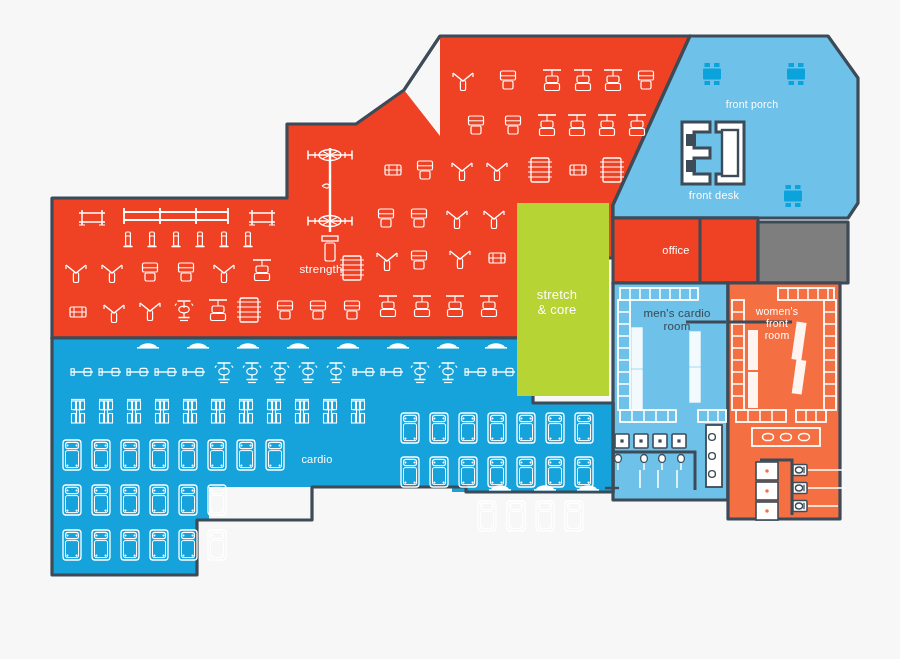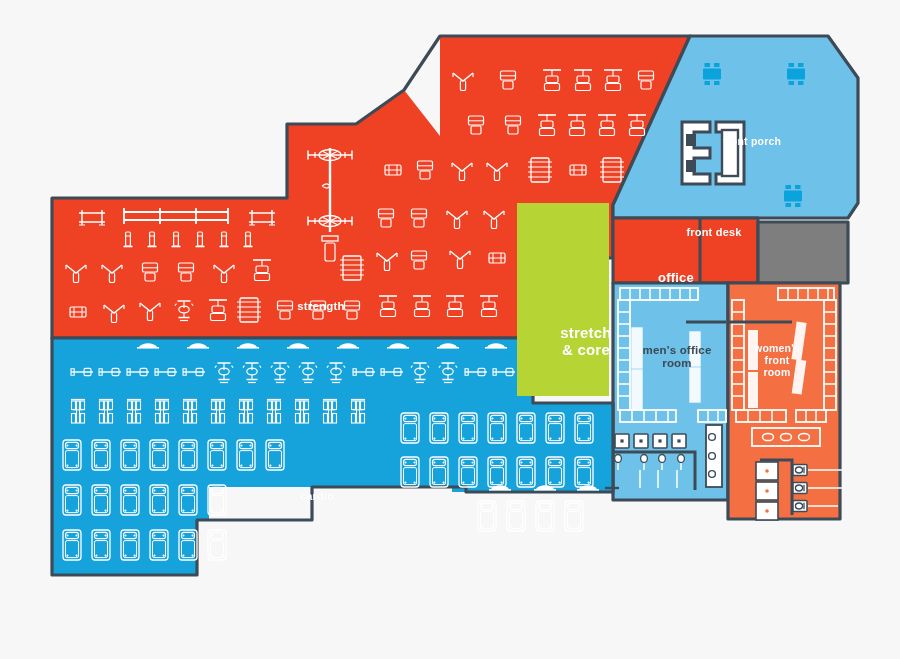--- a/index.html
+++ b/index.html
@@ -1,29 +1,29 @@
 <!DOCTYPE html>
 <html><head>
 <meta charset="utf-8">
 <style>
   html,body{margin:0;padding:0;background:#f7f7f7;}
   body{width:900px;height:659px;overflow:hidden;
        font-family:"Liberation Sans","DejaVu Sans",sans-serif;}
   #stage{position:relative;width:900px;height:659px;background:#f7f7f7;}
   #plan{position:absolute;inset:0;}
-  .lbl{position:absolute;color:#ffffff;font-weight:bold;text-align:center;
+  .lbl{position:absolute;color:#ffffff;font-weight:normal;text-align:center;
        line-height:1.12;letter-spacing:.2px;pointer-events:none;
-       text-shadow:0 0 1px rgba(0,0,0,.06);margin-top:37px;}
+       text-shadow:0 0 1px rgba(0,0,0,.06);}
   .lbl.dark{color:#3c4b57;}
   .l-strength{left:290px;top:263px;width:62px;font-size:11.5px;text-align:center;}
   .l-cardio{left:286px;top:453px;width:62px;font-size:11px;}
-  .l-stretch{left:549px;top:288px;width:74px;font-size:15px;}
+  .l-stretch{left:520px;top:288px;width:74px;font-size:13px;}
   .l-porch{left:706px;top:99px;width:92px;font-size:10.5px;}
   .l-desk{left:678px;top:189px;width:72px;font-size:11px;text-align:center;}
-  .l-office{left:648px;top:234px;width:56px;font-size:13px;}
+  .l-office{left:648px;top:244px;width:56px;font-size:11px;}
   .l-men{left:628px;top:307px;width:98px;font-size:11.5px;}
   .l-women{left:744px;top:306px;width:66px;font-size:10.5px;text-align:center;}
 </style>
 </head>
 <body>
 
 <div id="stage">
   <svg id="plan" viewBox="0 0 900 659" width="900" height="659">
     <defs>
       <g id="ic-tread">
@@ -460,21 +460,21 @@
     <span>&amp; core</span>
   </div>
 
   <div class="lbl l-porch">front porch</div>
 
   <div class="lbl l-desk">front desk</div>
 
   <div class="lbl l-office">office</div>
 
   <div class="lbl l-men dark">
-    <span>men's office</span><br>
+    <span>men's cardio</span><br>
     <span>room</span>
   </div>
 
   <div class="lbl l-women">
     <span>women's</span><br>
     <span>front</span><br>
     <span>room</span>
   </div>
 </div>
 

